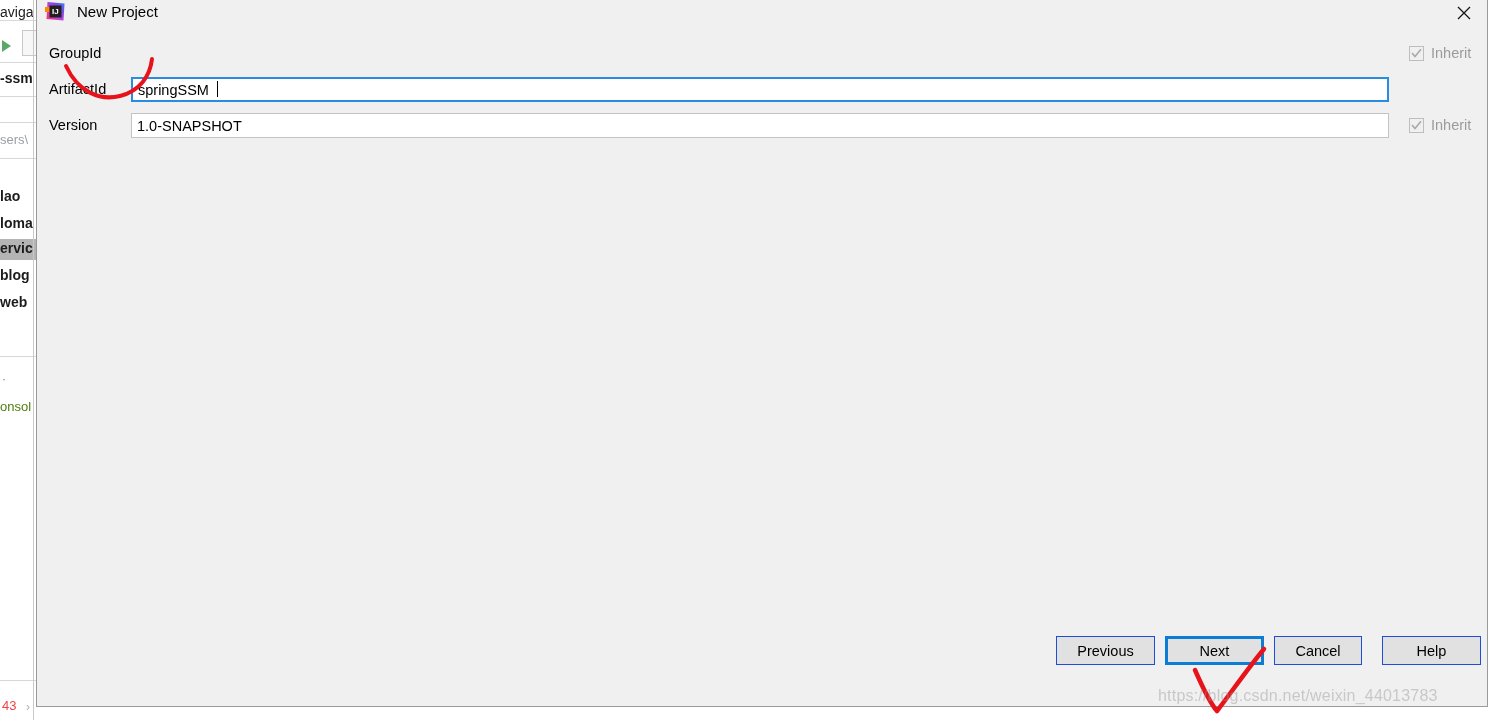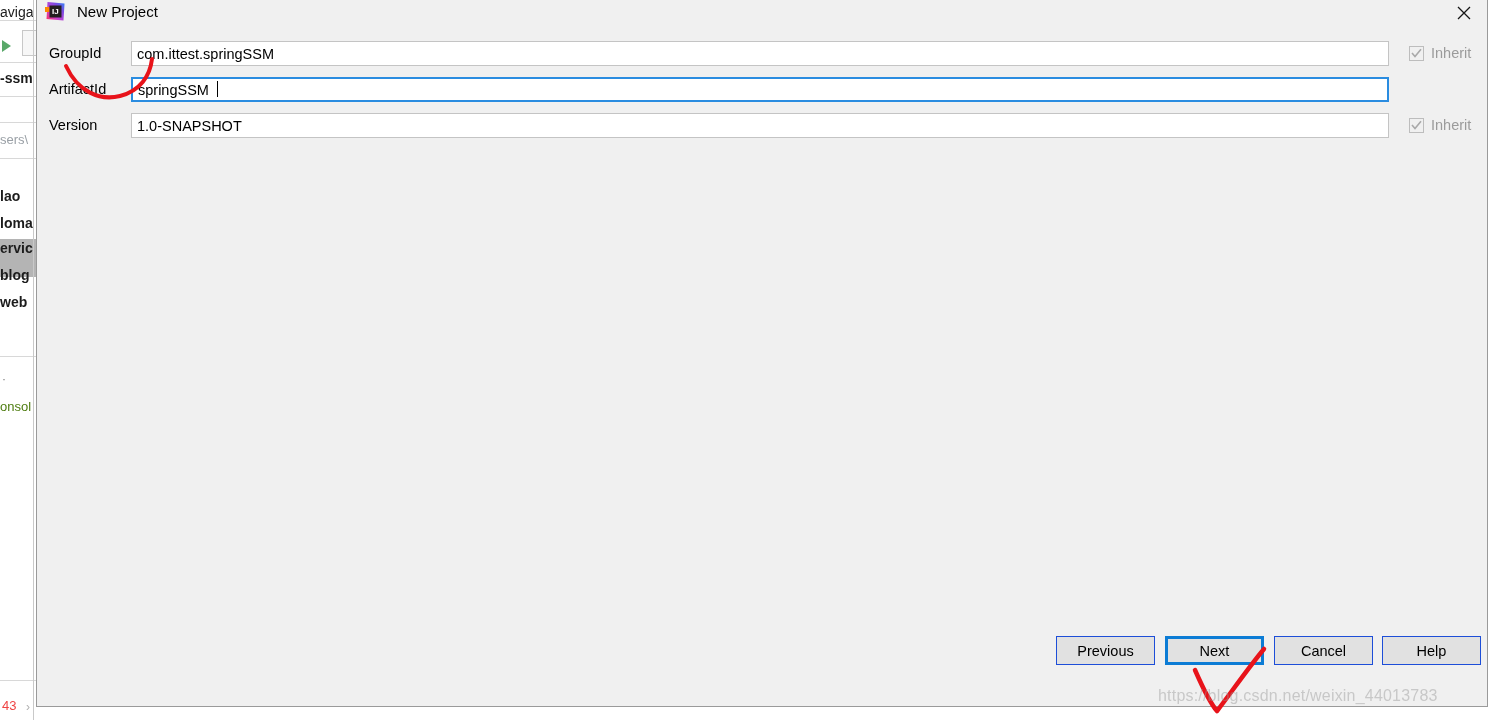--- a/index.html
+++ b/index.html
@@ -216,21 +216,21 @@
     <div class="ide-hline" style="top:680px;"></div>
 
     <div class="ide-green-arrow" style="left:2px; top:40px;"></div>
     <div class="ide-toolbtn" style="left:22px; top:30px; width:22px; height:24px;"></div>
 
     <div class="ide-text" style="left:0px; top:4px; font-size:14px;">aviga</div>
     <div class="ide-text" style="left:0px; top:70px; font-size:14px; font-weight:bold;">-ssm</div>
     <div class="ide-text" style="left:0px; top:132px; font-size:13px; color:#9aa0a6;">sers\</div>
     <div class="ide-text" style="left:0px; top:188px; font-size:14px; font-weight:bold;">lao</div>
     <div class="ide-text" style="left:0px; top:215px; font-size:14px; font-weight:bold;">loma</div>
-    <div style="position:absolute; left:0; top:239px; width:40px; height:38px; background:#b4b4b4;">
+    <div style="position:absolute; left:0; top:239px; width:40px; height:21px; background:#b4b4b4;">
       <span class="ide-text" style="left:0px; top:1px; font-size:14px; font-weight:bold;">ervic</span>
     </div>
     <div class="ide-text" style="left:0px; top:267px; font-size:14px; font-weight:bold;">blog</div>
     <div class="ide-text" style="left:0px; top:294px; font-size:14px; font-weight:bold;">web</div>
     <div class="ide-text" style="left:2px; top:372px; font-size:12px; color:#7a7a7a;">·</div>
     <div class="ide-text" style="left:0px; top:399px; font-size:13px; color:#4d7c0f;">onsol</div>
     <div class="ide-text" style="left:2px; top:698px; font-size:13px; color:#ef4444;">43</div>
     <div style="position:absolute; left:26px; top:700px; font-size:12px; color:#b0b0b0;">›</div>
     <div class="ide-vline" style="left:33px;"></div>
   </div>
@@ -257,21 +257,20 @@
       <div id="dialog-title">New Project</div>
       <div id="close-button">
         <svg id="close-icon" viewBox="0 0 16 16">
           <path d="M2 2 L14 14 M14 2 L2 14" stroke="#161616" stroke-width="1.3" fill="none"></path>
         </svg>
       </div>
     </div>
 
     <div class="form-row" style="top:43px;">
       <div class="field-label">GroupId</div>
-      <input class="text-input" type="text" value="com.ittest.springSSM" style="">
       <div class="inherit-box">
         <span class="checkbox">
           <svg width="11" height="11" viewBox="0 0 11 11">
             <path d="M1 5 L4 8.5 L10 1.3" stroke="#a9a9a9" stroke-width="1.6" fill="none"></path>
           </svg>
         </span>
         <span class="inherit-label">Inherit</span>
       </div>
     </div>
 
@@ -289,21 +288,21 @@
           <svg width="11" height="11" viewBox="0 0 11 11">
             <path d="M1 5 L4 8.5 L10 1.3" stroke="#a9a9a9" stroke-width="1.6" fill="none"></path>
           </svg>
         </span>
         <span class="inherit-label">Inherit</span>
       </div>
     </div>
 
     <button class="dlg-button" style="left:1019px; top:638px; width:99px;">Previous</button>
     <button class="dlg-button default" style="left:1128px; top:638px; width:99px;">Next</button>
-    <button class="dlg-button" style="left:1237px; top:638px; width:99px;">Cancel</button>
+    <button class="dlg-button" style="left:1237px; top:638px; width:88px;">Cancel</button>
     <button class="dlg-button" style="left:1345px; top:638px; width:99px;">Help</button>
   </div>
 
   <svg id="annotations" viewBox="0 0 1490 720">
     <path d="M66 66 C 78 92, 100 101, 120 96 C 140 91, 150 76, 152 59" stroke="#e8131a" stroke-width="4" fill="none" stroke-linecap="round"></path>
     <path d="M1195 670 C 1202 686, 1210 703, 1217 711 C 1228 697, 1248 668, 1264 649" stroke="#e8131a" stroke-width="4.5" fill="none" stroke-linecap="round" stroke-linejoin="round"></path>
   </svg>
 
   <div id="watermark">https://blog.csdn.net/weixin_44013783</div>
 </div>

